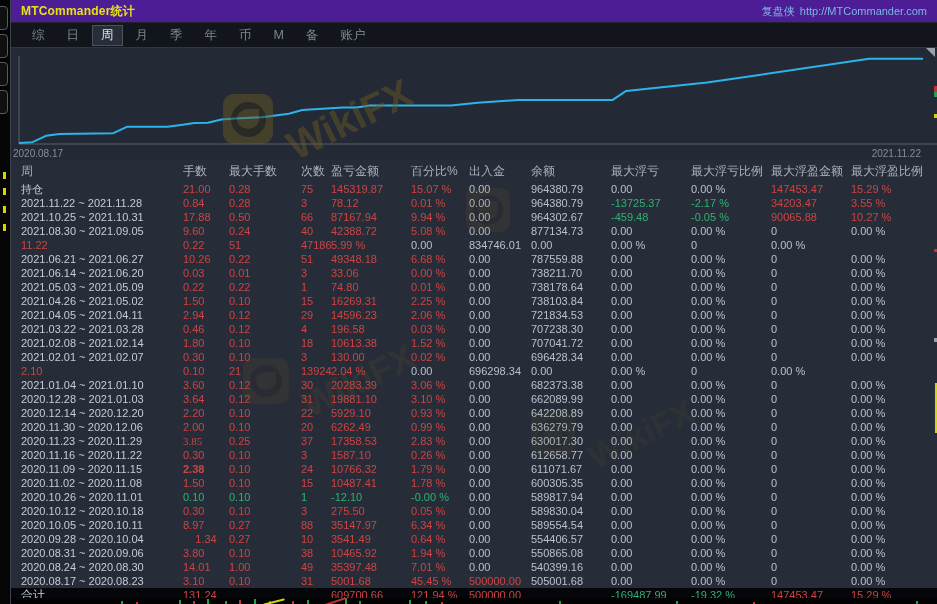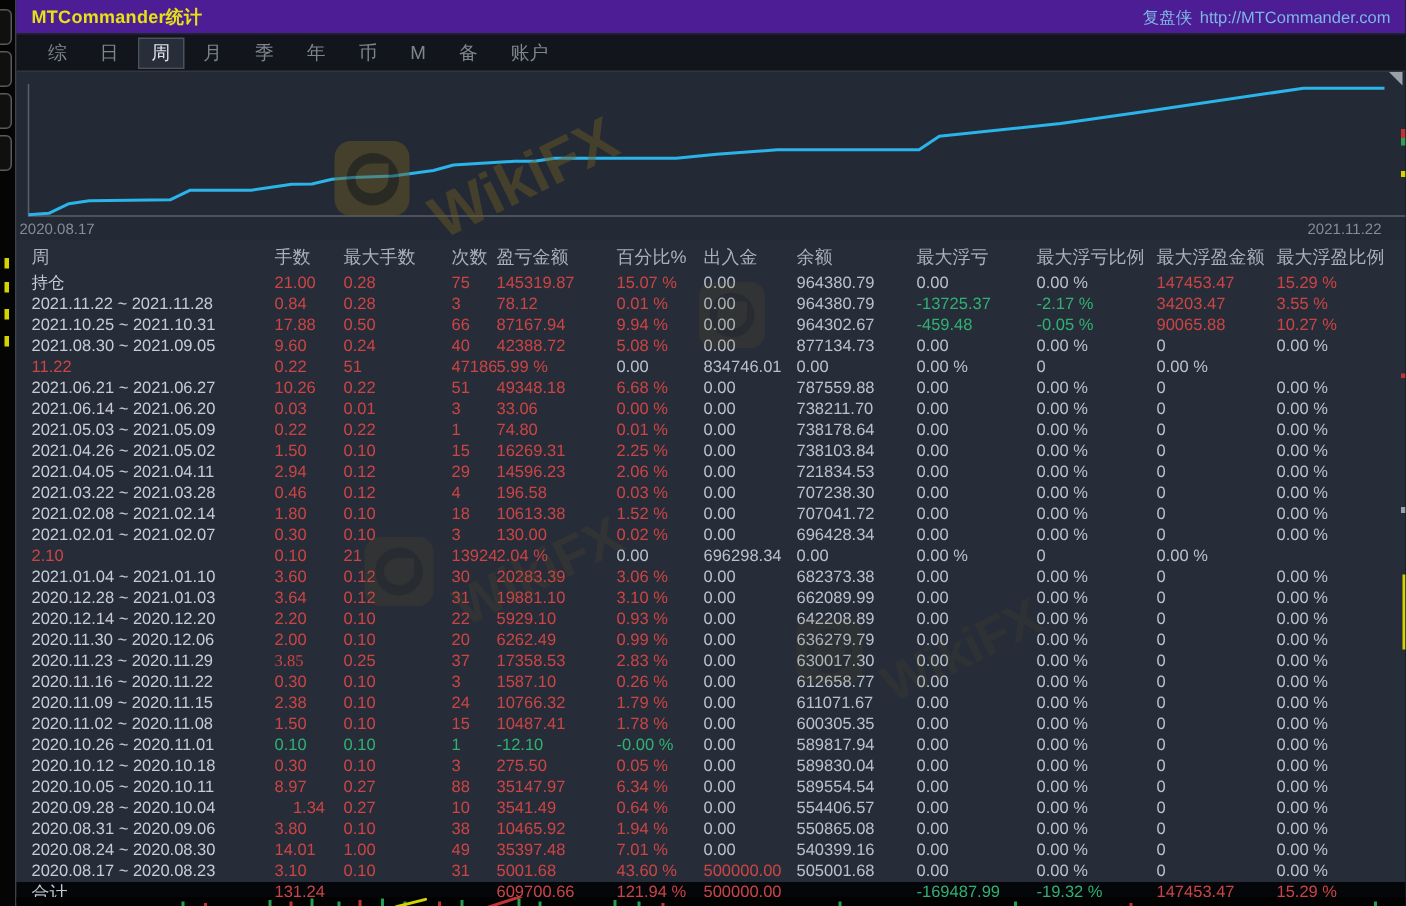--- a/index.html
+++ b/index.html
@@ -390,21 +390,21 @@
           <span style="color: rgb(204, 68, 68);">0.26 %</span>
           <span style="color: rgb(185, 193, 204);">0.00</span>
           <span style="color: rgb(185, 193, 204);">612658.77</span>
           <span style="color: rgb(185, 193, 204);">0.00</span>
           <span style="color: rgb(185, 193, 204);">0.00 %</span>
           <span style="color: rgb(185, 193, 204);">0</span>
           <span style="color: rgb(185, 193, 204);">0.00 %</span>
         </div>
         <div class="trow">
           <span class="period">2020.11.09 ~ 2020.11.15</span>
-          <span style="color: rgb(204, 68, 68);">2.38</span>
+          <span style="color: rgb(204, 68, 68); font-weight: bold;">2.38</span>
           <span style="color: rgb(204, 68, 68);">0.10</span>
           <span style="color: rgb(204, 68, 68);">24</span>
           <span style="color: rgb(204, 68, 68);">10766.32</span>
           <span style="color: rgb(204, 68, 68);">1.79 %</span>
           <span style="color: rgb(185, 193, 204);">0.00</span>
           <span style="color: rgb(185, 193, 204);">611071.67</span>
           <span style="color: rgb(185, 193, 204);">0.00</span>
           <span style="color: rgb(185, 193, 204);">0.00 %</span>
           <span style="color: rgb(185, 193, 204);">0</span>
           <span style="color: rgb(185, 193, 204);">0.00 %</span>
@@ -506,21 +506,21 @@
           <span style="color: rgb(185, 193, 204);">0.00 %</span>
           <span style="color: rgb(185, 193, 204);">0</span>
           <span style="color: rgb(185, 193, 204);">0.00 %</span>
         </div>
         <div class="trow">
           <span class="period">2020.08.17 ~ 2020.08.23</span>
           <span style="color: rgb(204, 68, 68);">3.10</span>
           <span style="color: rgb(204, 68, 68);">0.10</span>
           <span style="color: rgb(204, 68, 68);">31</span>
           <span style="color: rgb(204, 68, 68);">5001.68</span>
-          <span style="color: rgb(204, 68, 68);">43.60 %</span>
+          <span style="color: rgb(204, 68, 68);">45.45 %</span>
           <span style="color: rgb(204, 68, 68);">500000.00</span>
           <span style="color: rgb(185, 193, 204);">505001.68</span>
           <span style="color: rgb(185, 193, 204);">0.00</span>
           <span style="color: rgb(185, 193, 204);">0.00 %</span>
           <span style="color: rgb(185, 193, 204);">0</span>
           <span style="color: rgb(185, 193, 204);">0.00 %</span>
         </div>
       </div>
     <div class="trow total" id="totalrow">
         <span class="period">合计</span>

